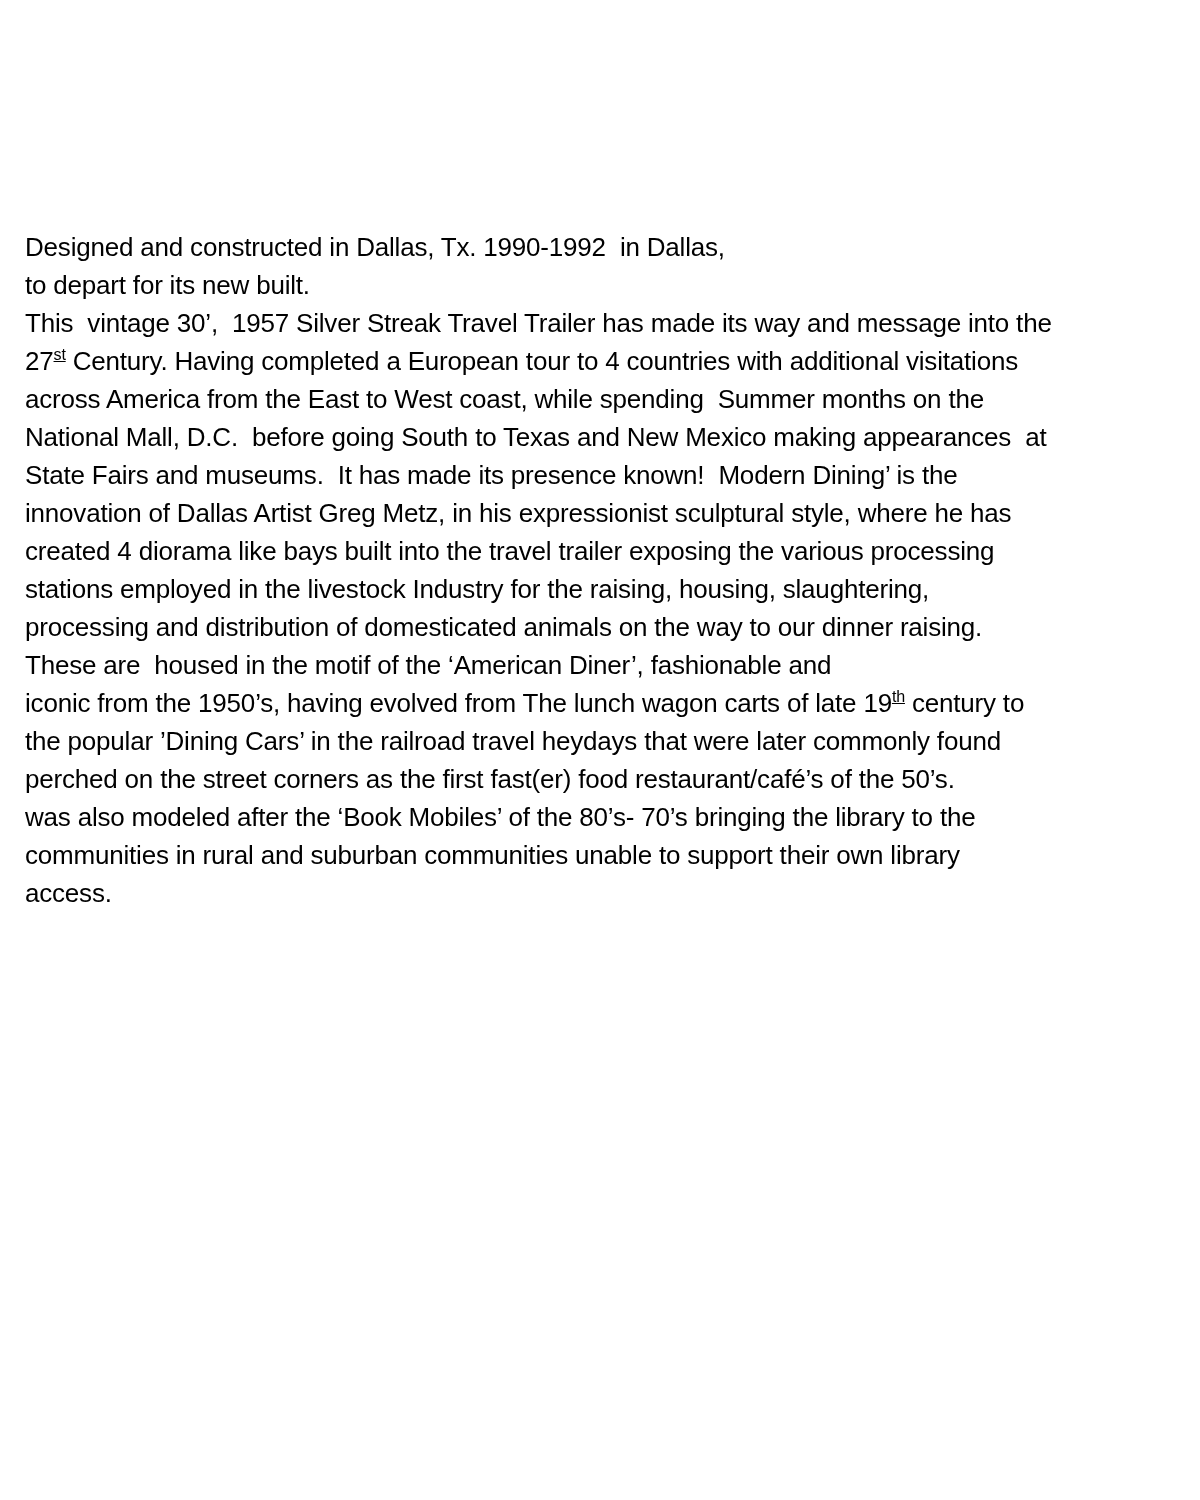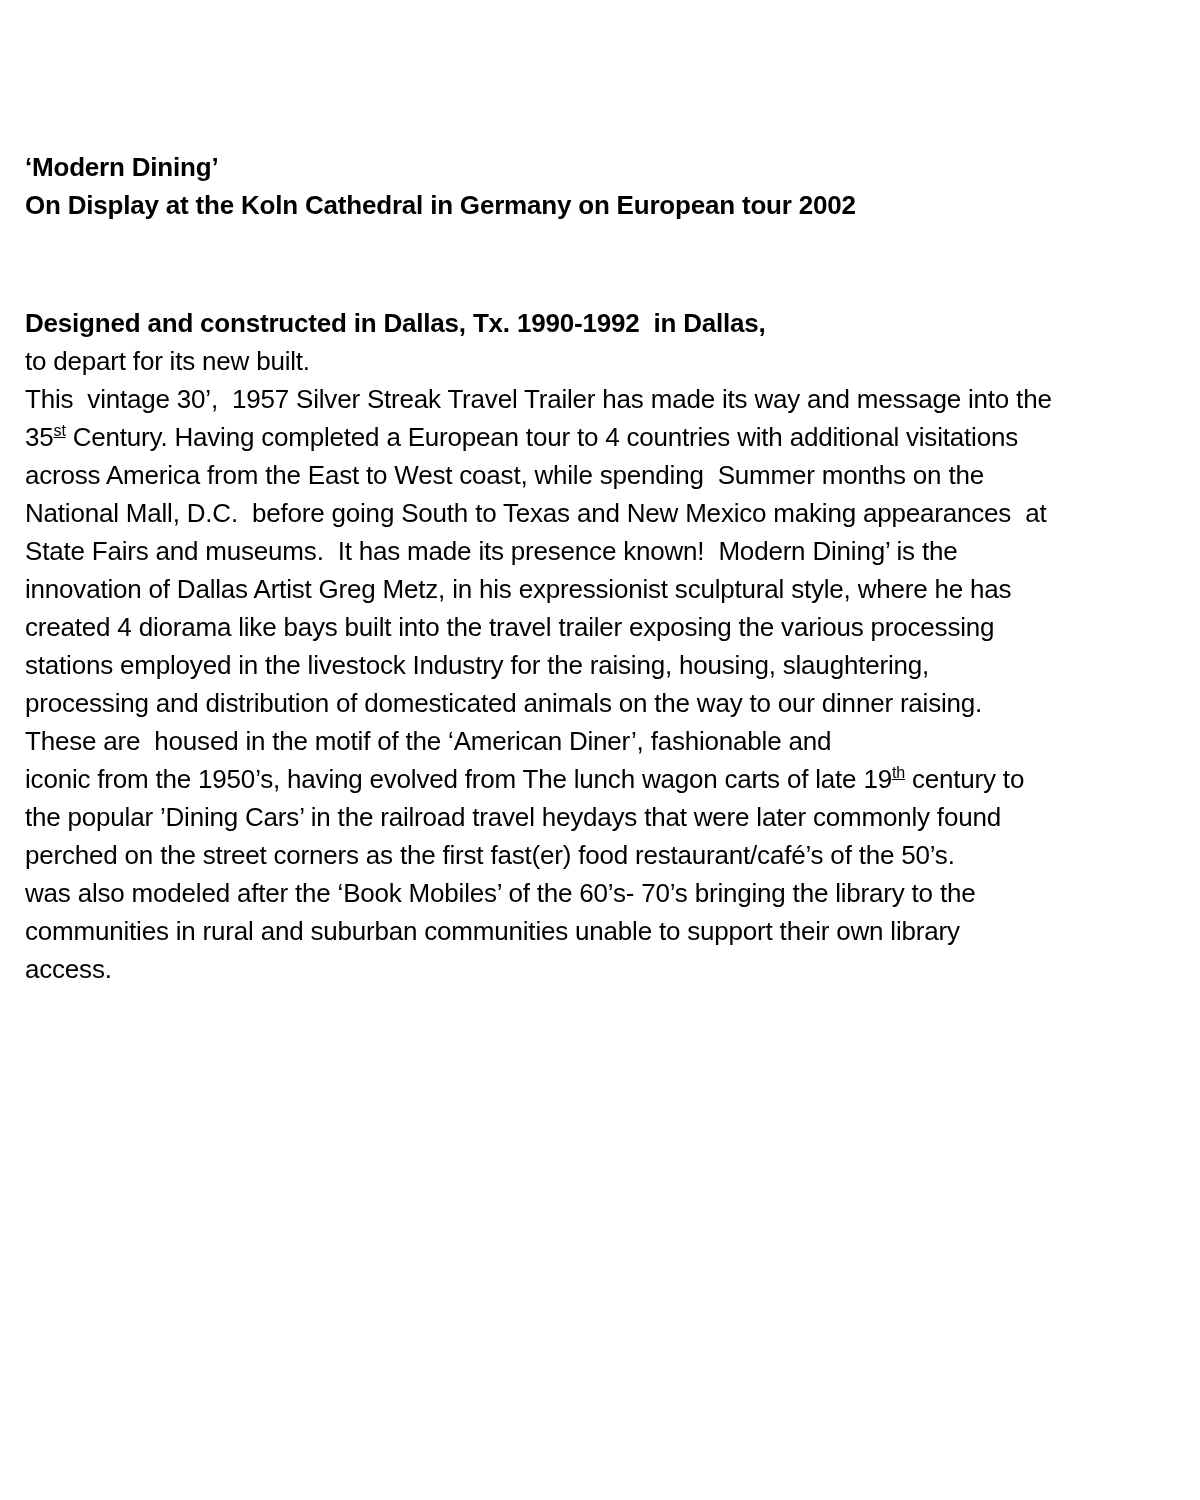--- a/index.html
+++ b/index.html
@@ -31,53 +31,49 @@
     height: 80px;
   }
   .bodytext .line {
     font-size: 26px;
     font-weight: 400;
     line-height: 38px;
     letter-spacing: -0.2px;
     white-space: pre;
   }
   .bodytext .line b {
-    font-weight: 700;
+    font-weight: 400;
   }
   .bodytext .line sup {
     font-size: 0.62em;
     line-height: 0;
     vertical-align: super;
     text-decoration: underline;
   }
 </style>
 </head>
 <body>
 
 <div class="page">
   <div class="content">
-    <div class="heading">
-      <div class="hline">‘Modern Dining’</div>
-      <div class="hline">On Display at the Koln Cathedral in Germany on European tour 2002</div>
-    </div>
     <div class="spacer"></div>
     <div class="bodytext" id="body-lines">
         <div class="line"><b>Designed and constructed in Dallas, Tx. 1990-1992  in Dallas,</b></div>
         <div class="line"><span>to depart for its new built.</span></div>
         <div class="line"><span>This  vintage 30’,  1957 Silver Streak Travel Trailer has made its way and message into the</span></div>
-        <div class="line"><span>35</span><sup>st</sup><span> Century. Having completed a European tour to 4 countries with additional visitations</span></div>
+        <div class="line"><span>27</span><sup>st</sup><span> Century. Having completed a European tour to 4 countries with additional visitations</span></div>
         <div class="line"><span>across America from the East to West coast, while spending  Summer months on the</span></div>
         <div class="line"><span>National Mall, D.C.  before going South to Texas and New Mexico making appearances  at</span></div>
         <div class="line"><span>State Fairs and museums.  It has made its presence known!  Modern Dining’ is the</span></div>
         <div class="line"><span>innovation of Dallas Artist Greg Metz, in his expressionist sculptural style, where he has</span></div>
         <div class="line"><span>created 4 diorama like bays built into the travel trailer exposing the various processing</span></div>
         <div class="line"><span>stations employed in the livestock Industry for the raising, housing, slaughtering,</span></div>
         <div class="line"><span>processing and distribution of domesticated animals on the way to our dinner raising.</span></div>
         <div class="line"><span>These are  housed in the motif of the ‘American Diner’, fashionable and</span></div>
         <div class="line"><span>iconic from the 1950’s, having evolved from The lunch wagon carts of late 19</span><sup>th</sup><span> century to</span></div>
         <div class="line"><span>the popular ’Dining Cars’ in the railroad travel heydays that were later commonly found</span></div>
         <div class="line"><span>perched on the street corners as the first fast(er) food restaurant/café’s of the 50’s.</span></div>
-        <div class="line"><span>was also modeled after the ‘Book Mobiles’ of the 60’s- 70’s bringing the library to the</span></div>
+        <div class="line"><span>was also modeled after the ‘Book Mobiles’ of the 80’s- 70’s bringing the library to the</span></div>
         <div class="line"><span>communities in rural and suburban communities unable to support their own library</span></div>
         <div class="line"><span>access.</span></div>
       </div>
   </div>
 </div>
 
 </body></html>

